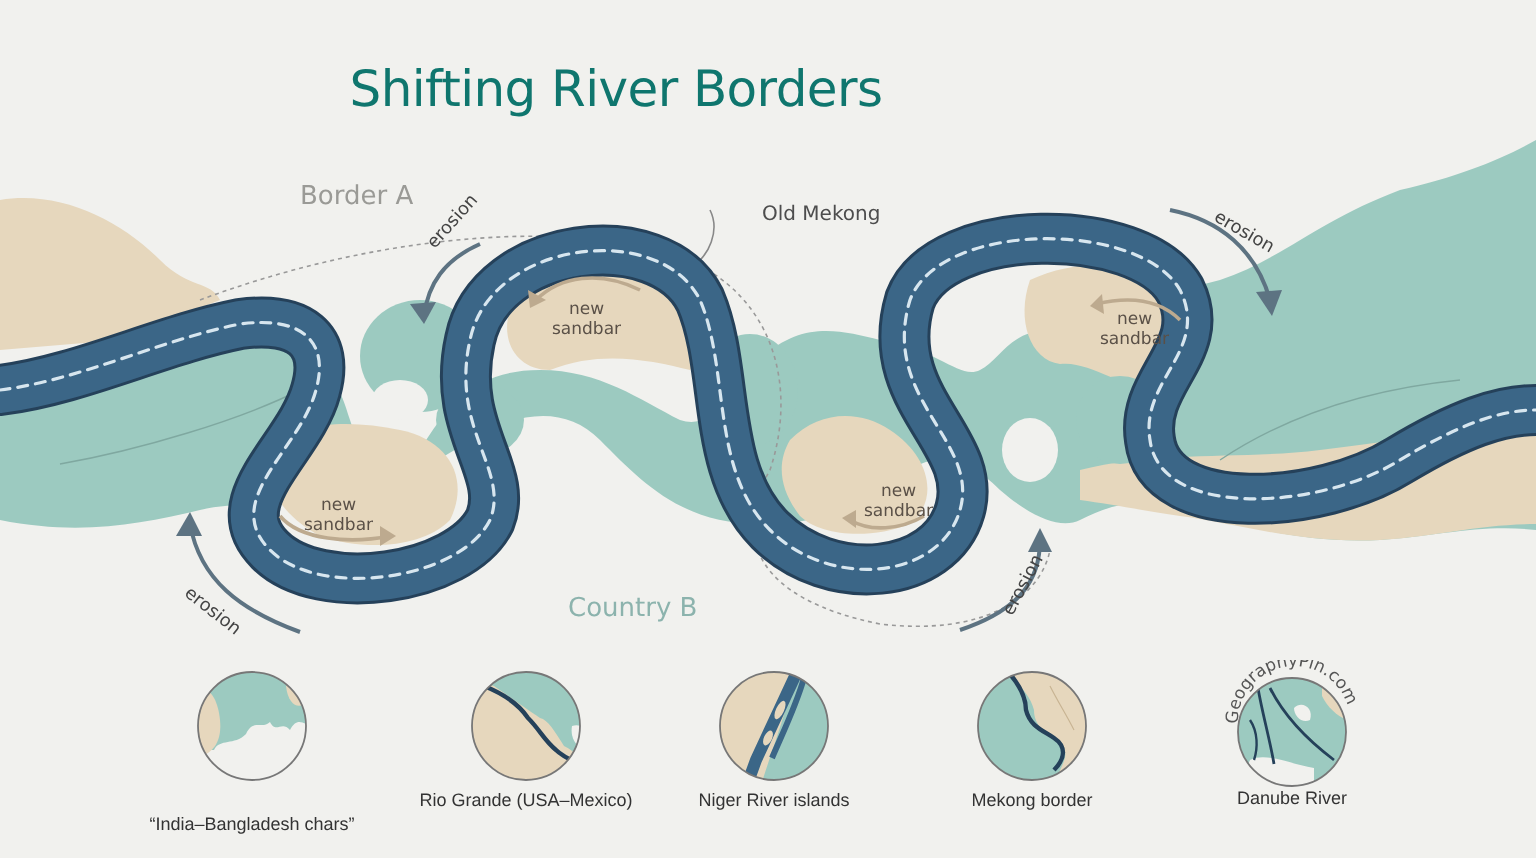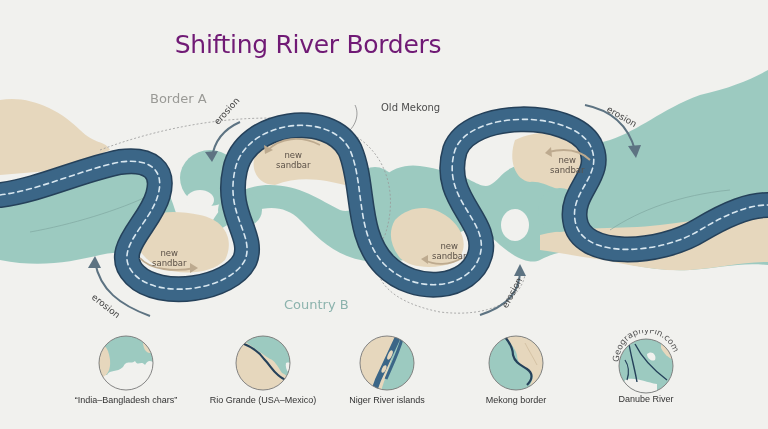--- a/index.html
+++ b/index.html
@@ -5,21 +5,21 @@
     html, body { margin: 0; padding: 0; }
     body {
       width: 768px; height: 429px; overflow: hidden;
       background: #f1f1ee;
       font-family: "Liberation Sans", "DejaVu Sans", sans-serif;
       position: relative;
     }
     .stage { position: absolute; left: 0; top: 0; width: 768px; height: 429px; }
     .title {
       position: absolute; left: 0; width: 616px; top: 30px;
-      text-align: center; font-size: 25px; color: #701a75;
+      text-align: center; font-size: 25px; color: #0f766e;
       font-family: "DejaVu Sans", sans-serif; font-weight: normal; letter-spacing: -0.3px;
     }
     .lbl { position: absolute; font-family: "DejaVu Sans", sans-serif; white-space: nowrap; }
     .country { font-size: 13px; color: #9a9a96; }
     .countryB { color: #8cb3ad; }
     .oldborder { font-size: 10px; color: #4d4d4d; }
     .sandbar { font-size: 8.5px; color: #5a5047; text-align: center; line-height: 10px; }
     .erosion { font-size: 9px; color: #444; }
     .caption { font-size: 9px; color: #333; text-align: center; }
     .ex { position: absolute; }
@@ -141,21 +141,21 @@
           </clipPath>
         </defs>
       <g clip-path="url(#c1)">
         <rect x="0" y="0" width="122" height="56" fill="#f1f1ee"></rect>
         <path d="M34,0 L95,0 L95,30 C88,28 84,22 80,30 C76,25 73,32 70,26 C66,30 62,24 58,32 C52,38 45,34 42,40 L34,40 Z" fill="#9ccac0"></path>
         <path d="M34,10 C40,8 44,15 45,25 C46,35 42,40 38,42 L34,42 Z" fill="#e6d7bd"></path>
         <path d="M78,8 C84,4 90,8 88,16 C85,20 79,18 78,8 Z" fill="#e6d7bd"></path>
       </g>
       <circle cx="61" cy="28" r="27" fill="none" stroke="#777" stroke-width="0.9"></circle>
     </svg>
-    <div class="caption" style="margin-top:4px">“India–Bangladesh chars”</div>
+    <div class="caption" style="margin-top:16px">“India–Bangladesh chars”</div>
   </div>
 
   <div class="ex" style="left:202px;top:335px;width:122px">
     <svg width="122" height="56" viewBox="0 0 122 56">
       <defs>
           <clipPath id="c2">
             <circle cx="61" cy="28" r="27"></circle>
           </clipPath>
         </defs>
       <g clip-path="url(#c2)">

